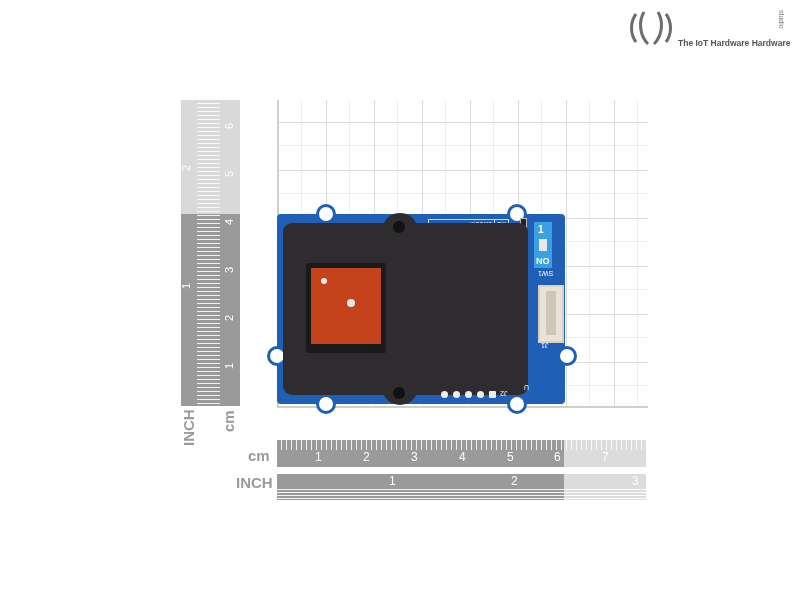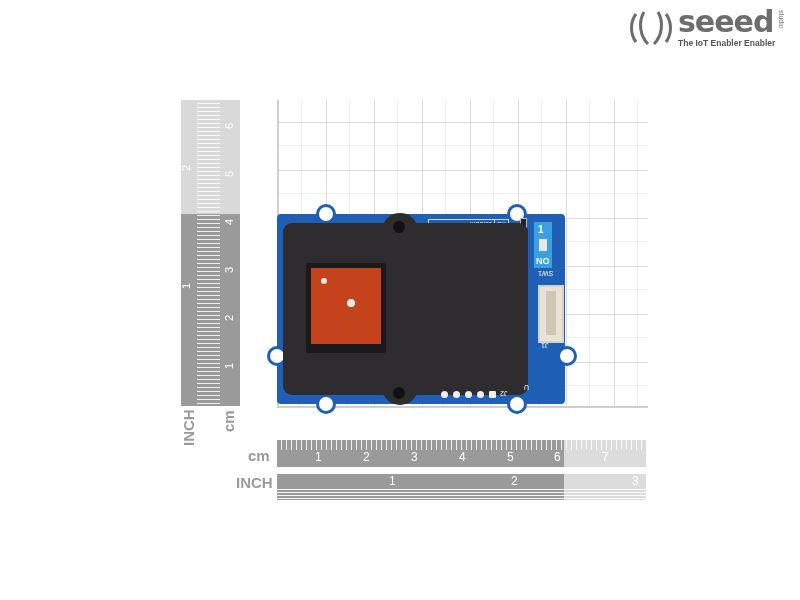--- a/index.html
+++ b/index.html
@@ -62,23 +62,22 @@
 </head>
 <body>
 
 <div class="abs logo">
   <svg class="abs" style="left:0;top:2px" width="46" height="36" viewBox="0 0 46 36">
     <path d="M8 4 C2 12 2 24 8 32" stroke="#6d6d6d" stroke-width="3" fill="none"></path>
     <path d="M16 2 C10 12 12 26 20 34" stroke="#6d6d6d" stroke-width="3" fill="none"></path>
     <path d="M30 2 C36 12 34 26 26 34" stroke="#6d6d6d" stroke-width="3" fill="none"></path>
     <path d="M38 4 C44 12 44 24 38 32" stroke="#6d6d6d" stroke-width="3" fill="none"></path>
   </svg>
-  <span class="abs logo-word">seeed</span>
   <span class="abs logo-studio">studio</span>
-  <span class="abs logo-tag">The IoT Enabler Enabler</span>
+  <span class="abs logo-tag">The IoT Hardware Hardware</span>
 </div>
 
 <div class="abs grid"></div>
 
 <div class="abs vr vr-inch">
   <div class="tick-lines"></div>
   <span class="vnum" style="left:2px;top:180px">1</span>
   <span class="vnum" style="left:2px;top:62px;color:#fff">2</span>
 </div>
 <div class="abs vr-cm">

